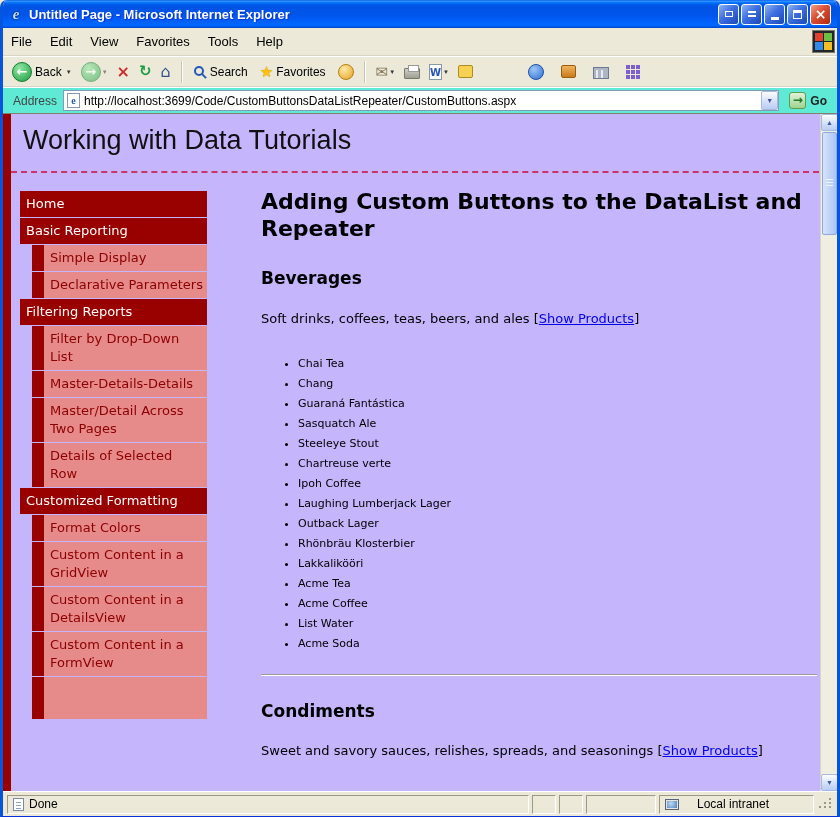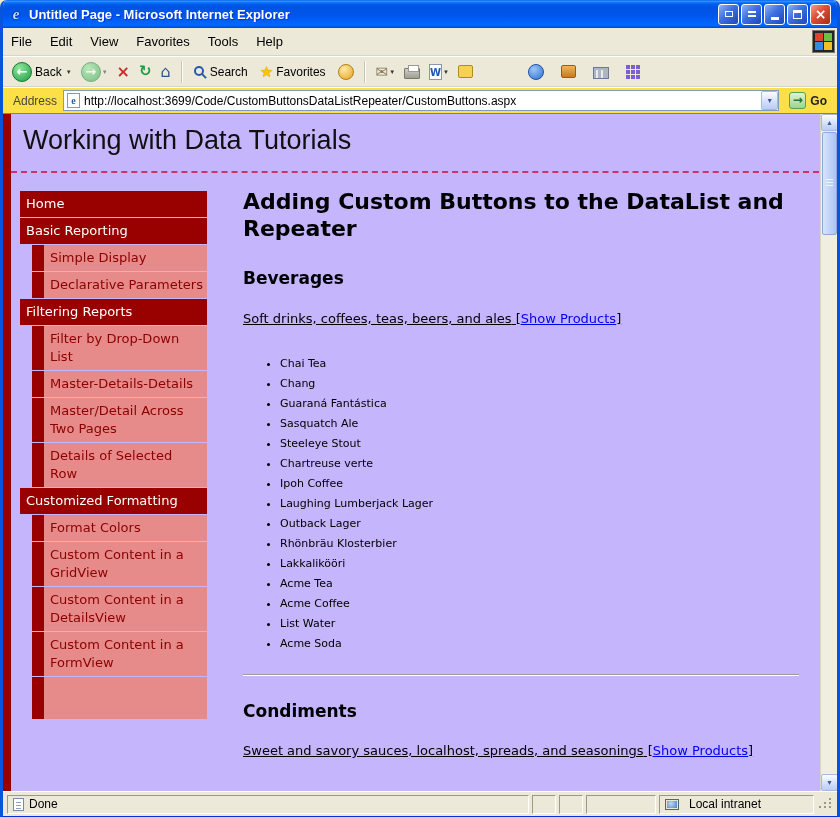--- a/index.html
+++ b/index.html
@@ -62,21 +62,21 @@
   .right-cluster{ margin-left:46px; display:flex; gap:11px; align-items:center;}
   .msgr{ width:16px;height:16px;border-radius:50%;background:radial-gradient(circle at 35% 30%,#9CC6F7,#2E6FD4);border:1px solid #1d4fa8;}
   .ic-orange{ width:15px;height:13px;background:linear-gradient(#F0B45A,#C87A1E);border:1px solid #9A5C10;border-radius:2px;}
   .bldg{ width:16px;height:12px;background:#AEB6C6;border:1px solid #6F7890;position:relative;margin-top:2px;}
   .bldg::before{ content:"";position:absolute;left:2px;right:2px;top:2px;bottom:0;
     background:repeating-linear-gradient(90deg,#E8EBF2 0 2px,transparent 2px 5px);}
   .grid9{ position:relative;width:14px;height:14px;}
   .grid9 b{ position:absolute;left:0;top:0;width:4px;height:4px;background:#7A5FD0;
     box-shadow:5px 0 #7A5FD0,10px 0 #7A5FD0,0 5px #7A5FD0,5px 5px #7A5FD0,10px 5px #7A5FD0,0 10px #7A5FD0,5px 10px #7A5FD0,10px 10px #7A5FD0;}
   
-  .addressbar{ height:26px; flex:none; display:flex; align-items:center; background:#fde047;
+  .addressbar{ height:26px; flex:none; display:flex; align-items:center; background:#5eead4;
     border-top:1px solid #fff; padding:0 4px 0 10px; gap:6px;}
   .addr-label{ font-size:12px; color:#444;}
   .addr-field{ flex:1; height:21px; background:#fff; border:1px solid #7F9DB9; display:flex; align-items:center;
     padding-left:3px; gap:4px; cursor:text;}
   .doc-icon{ width:13px;height:15px;background:#fff;border:1px solid #8899AA;color:#2458B8;
     font:bold 10px/14px "Liberation Serif",serif;text-align:center; flex:none;}
   .addr-url{ font-size:12px; color:#000; white-space:nowrap; overflow:hidden; flex:1;}
   .addr-drop{ width:17px; height:19px; flex:none; display:flex;align-items:center;justify-content:center;
     background:linear-gradient(180deg,#FDFDFE,#D2DDF8 60%,#BACDF3); border:1px solid #A6B9E2; border-radius:2px;
     font-size:7px; color:#3D5A98; cursor:pointer;}
@@ -89,25 +89,25 @@
   .content{ position:relative; height:678px; flex:none; background:#c4b5fd; overflow:hidden;
     border-top:1px solid #848069; }
   .redstrip{ position:absolute; left:0; top:0; bottom:0; width:8px; background:#990000;}
   .site-title{ position:absolute; left:20px; top:11px; font-size:27px; color:#101010;
     font-family:"Liberation Sans",sans-serif;}
   .dashed-rule{ position:absolute; left:8px; right:18px; top:57px; border-top:2px dashed #CC3366;}
   .nav{ position:absolute; left:17px; top:77px; width:187px; font-family:"DejaVu Sans",sans-serif; font-size:13px; line-height:18px;}
   .nav-section{ background:#990000; color:#fff; padding:4px 14px 4px 6px; margin-bottom:1px; cursor:pointer;}
   .nav-item{ margin-left:12px; border-left:12px solid #990000; background:#E78A8A; color:#8B0000;
     padding:4px 4px 4px 6px; margin-bottom:1px; cursor:pointer;}
-  .article{ position:absolute; left:240px; top:74px; width:556px; font-family:"DejaVu Sans",sans-serif; color:#000;}
+  .article{ position:absolute; left:258px; top:74px; width:556px; font-family:"DejaVu Sans",sans-serif; color:#000;}
   .article h1{ font-size:22px; line-height:27px; font-weight:bold;}
   .article h2{ font-size:17px; line-height:20px; font-weight:bold;}
   .h2-bev{ margin-top:26px;} .h2-cond{ margin-top:25px;}
-  .article p{ font-size:13px; line-height:17px;text-decoration:underline;}
+  .article p{ font-size:13px; line-height:17px;}
   .p-bev{ margin-top:22px;} .p-cond{ margin-top:21px;}
   .article ul{ margin-top:27px; padding-left:37px;}
   .article li{ font-size:11px; line-height:20px;}
   .article hr{ margin-top:20px; border:none; border-top:1px solid #9B9B9B; border-bottom:1px solid #fff;}
   .plink{ color:#0000EE; text-decoration:underline; cursor:pointer;}
   
   .scrollbar{ position:absolute; right:0; top:0; bottom:0; width:17px; background:#F0EEE1; border-left:1px solid #D8D5C6;}
   .sb-btn{ position:absolute; left:0; width:17px; height:17px;
     background:linear-gradient(180deg,#FDFDFE,#D2DDF8 60%,#BACDF3); border:1px solid #A6B9E2; border-radius:2px;
     color:#3D5A98; font-size:7px; display:flex; align-items:center; justify-content:center; cursor:pointer;}
@@ -115,21 +115,21 @@
   .sb-thumb{ position:absolute; left:1px; top:18px; width:15px; height:103px; border:1px solid #8FA8DC;
     border-radius:2px; background:linear-gradient(90deg,#D8E4FB,#AAC4F5); cursor:grab;}
   .sb-thumb::after{ content:""; position:absolute; left:3px; right:3px; top:46px; height:9px;
     background:repeating-linear-gradient(180deg,#EDF3FF 0 1px,rgba(0,0,0,0) 1px 3px);}
   
   .statusbar{ height:25px; flex:none; background:#ECE9D8; border-top:1px solid #fff;
     display:flex; align-items:center; padding:2px 4px; gap:3px; font-size:12px;}
   .pane{ border:1px solid; border-color:#9D9884 #FFFFFF #FFFFFF #9D9884; height:19px;}
   .status-main{ flex:1; display:flex; align-items:center; gap:5px; padding:0 5px;}
   .pane-sm{ width:24px;} .pane-md{ width:70px;}
-  .status-zone{ width:155px; display:flex; align-items:center; gap:10px; padding:0 5px;}
+  .status-zone{ width:155px; display:flex; align-items:center; gap:18px; padding:0 5px;}
   .page-icon{ width:11px; height:13px; background:#fff; border:1px solid #7A8BA8; position:relative; flex:none;}
   .page-icon::after{ content:""; position:absolute; left:2px; top:3px; width:5px; height:1px; background:#8FA3C0;
     box-shadow:0 3px #8FA3C0, 0 6px #8FA3C0;}
   .zone-icon{ width:14px; height:11px; background:#E8E4D8; border:1px solid #55637B; position:relative; flex:none;}
   .zone-icon::after{ content:""; position:absolute; inset:1px; background:radial-gradient(circle at 40% 35%,#BFD9F5,#4E7FC4);}
   .grip{ position:relative; width:16px; height:19px;}
   .grip b{ position:absolute; left:2px; top:3px; width:2px; height:2px;
     box-shadow:10px 0 #9D9884,10px 4px #9D9884,10px 8px #9D9884,5px 4px #9D9884,5px 8px #9D9884,0 8px #9D9884;}
 </style>
 </head>
@@ -294,21 +294,21 @@
         <li>Lakkalikööri</li>
         <li>Acme Tea</li>
         <li>Acme Coffee</li>
         <li>List Water</li>
         <li>Acme Soda</li>
       </ul>
 
       <hr>
 
       <h2 class="h2-cond">Condiments</h2>
-      <p class="p-cond"><span>Sweet and savory sauces, localhost, spreads, and seasonings</span><span> [</span><a class="plink">Show Products</a><span>]</span></p>
+      <p class="p-cond"><span>Sweet and savory sauces, relishes, spreads, and seasonings</span><span> [</span><a class="plink">Show Products</a><span>]</span></p>
     </div>
 
     <div class="scrollbar">
       <div class="sb-btn sb-up">
           <span>▲</span>
         </div>
       <div class="sb-thumb"></div>
       <div class="sb-btn sb-down">
           <span>▼</span>
         </div>

